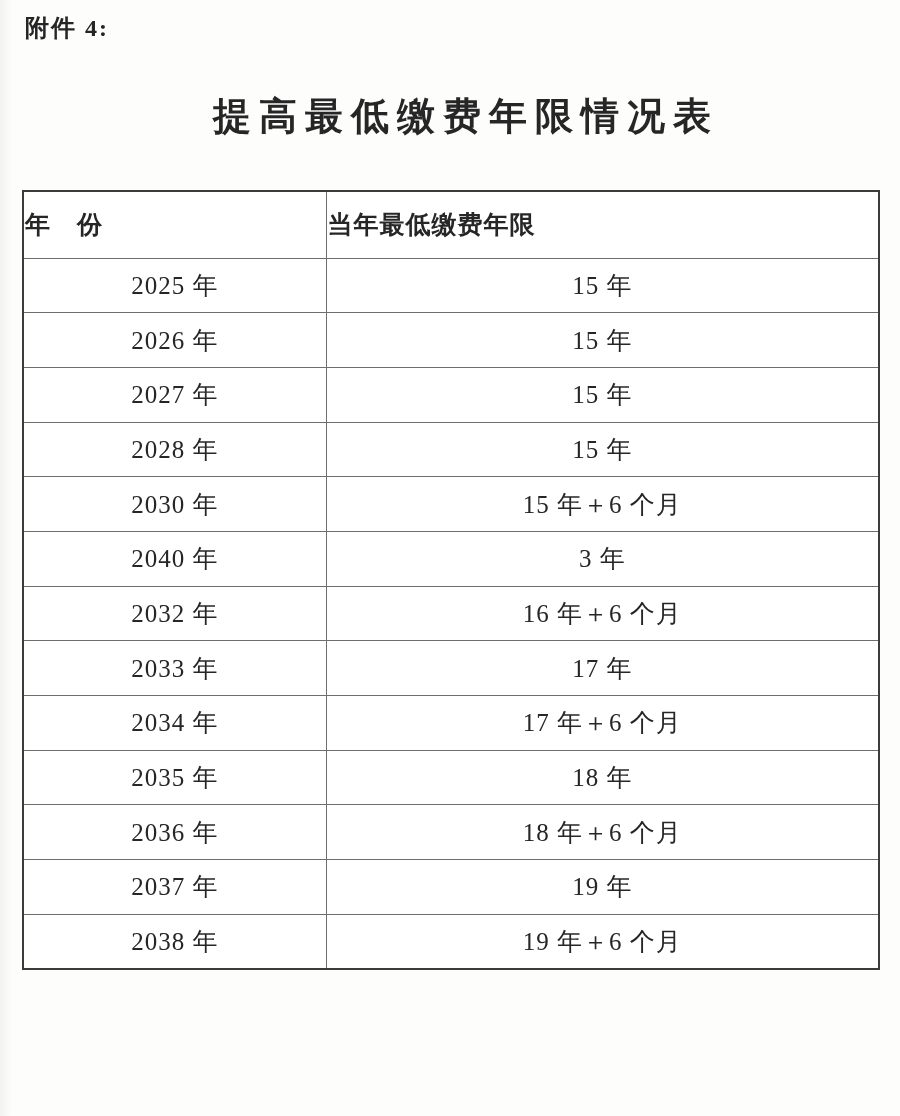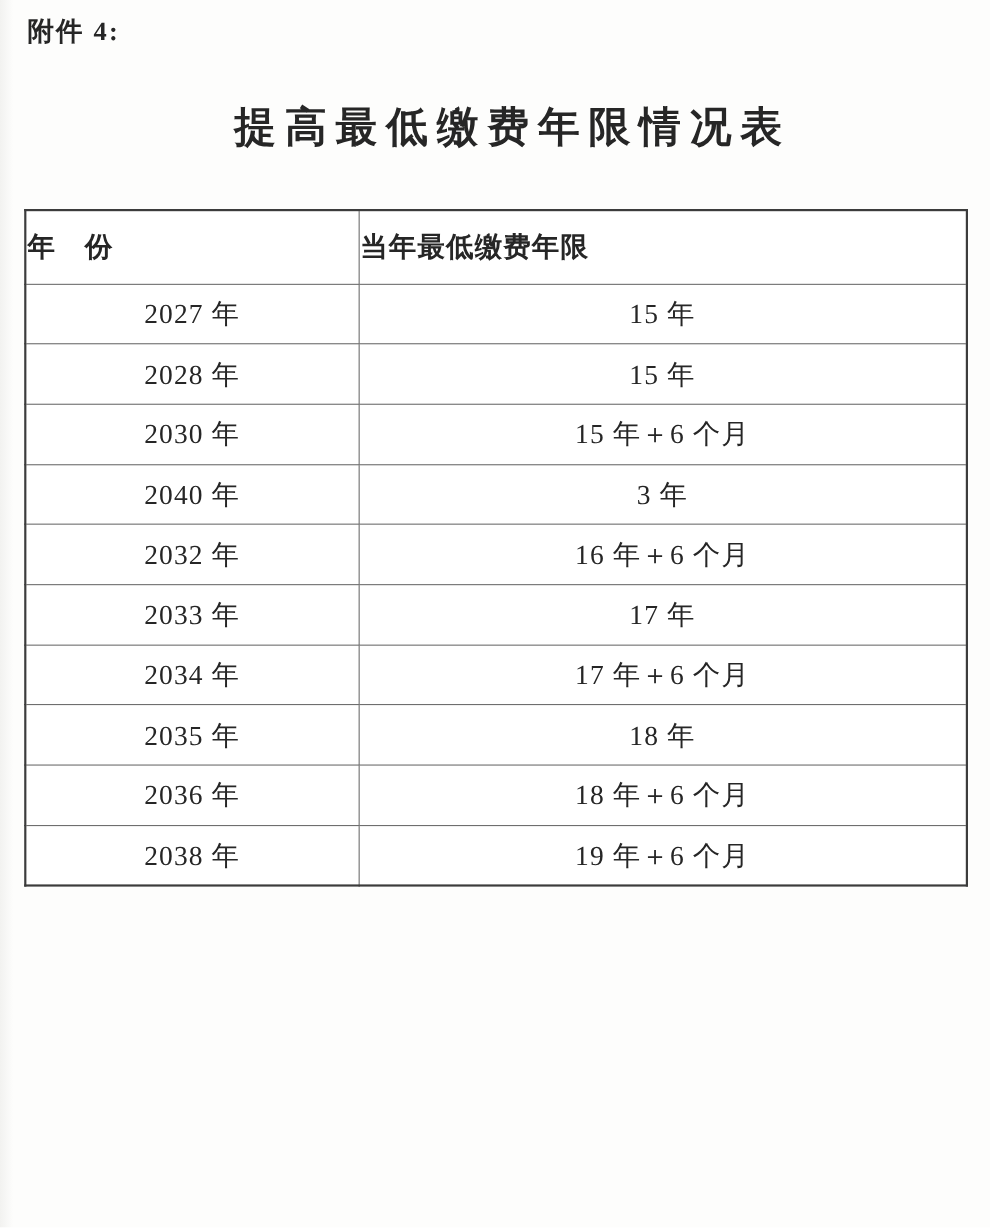--- a/index.html
+++ b/index.html
@@ -83,21 +83,29 @@
       <col class="c-min">
     </colgroup>
     <thead>
       <tr>
         <th>年　份</th>
         <th>当年最低缴费年限</th>
       </tr>
     </thead>
     <tbody>
 
+        <tr>
+          <td>2025 年</td>
+          <td>15 年</td>
+        </tr>
 
+        <tr>
+          <td>2026 年</td>
+          <td>15 年</td>
+        </tr>
 
         <tr>
           <td>2027 年</td>
           <td>15 年</td>
         </tr>
 
         <tr>
           <td>2028 年</td>
           <td>15 年</td>
         </tr>
@@ -131,20 +139,24 @@
         <tr>
           <td>2035 年</td>
           <td>18 年</td>
         </tr>
 
         <tr>
           <td>2036 年</td>
           <td>18 年＋6 个月</td>
         </tr>
 
+        <tr>
+          <td>2037 年</td>
+          <td>19 年</td>
+        </tr>
 
         <tr>
           <td>2038 年</td>
           <td>19 年＋6 个月</td>
         </tr>
 
       </tbody>
   </table>
 
 </div>

